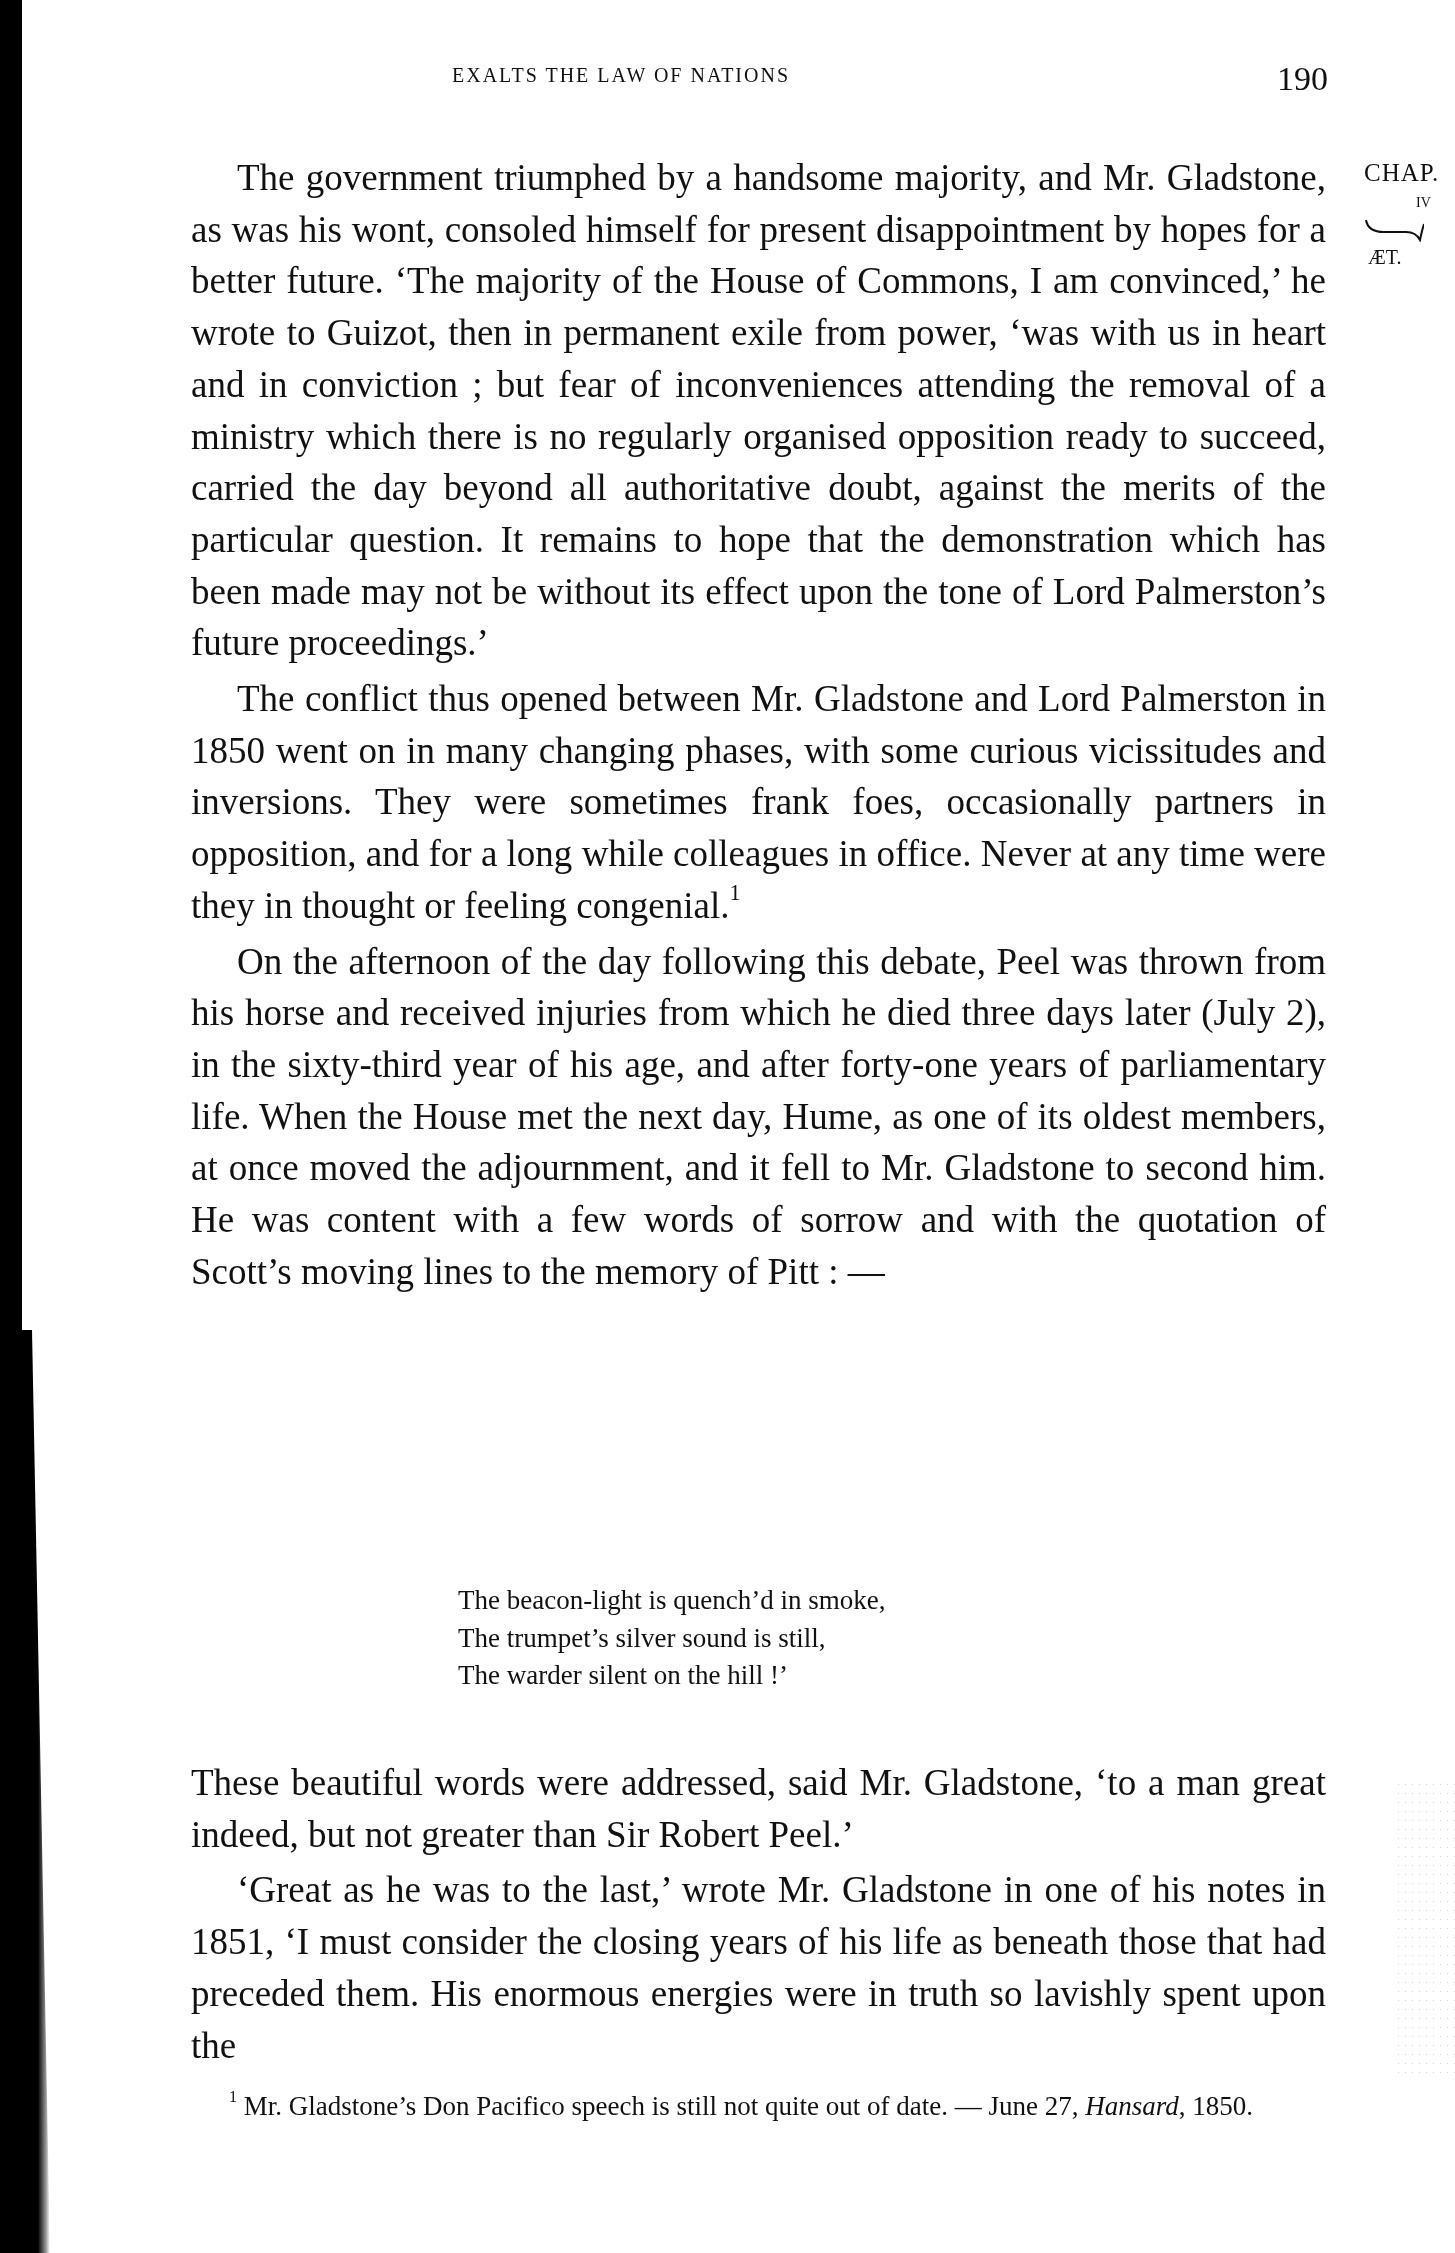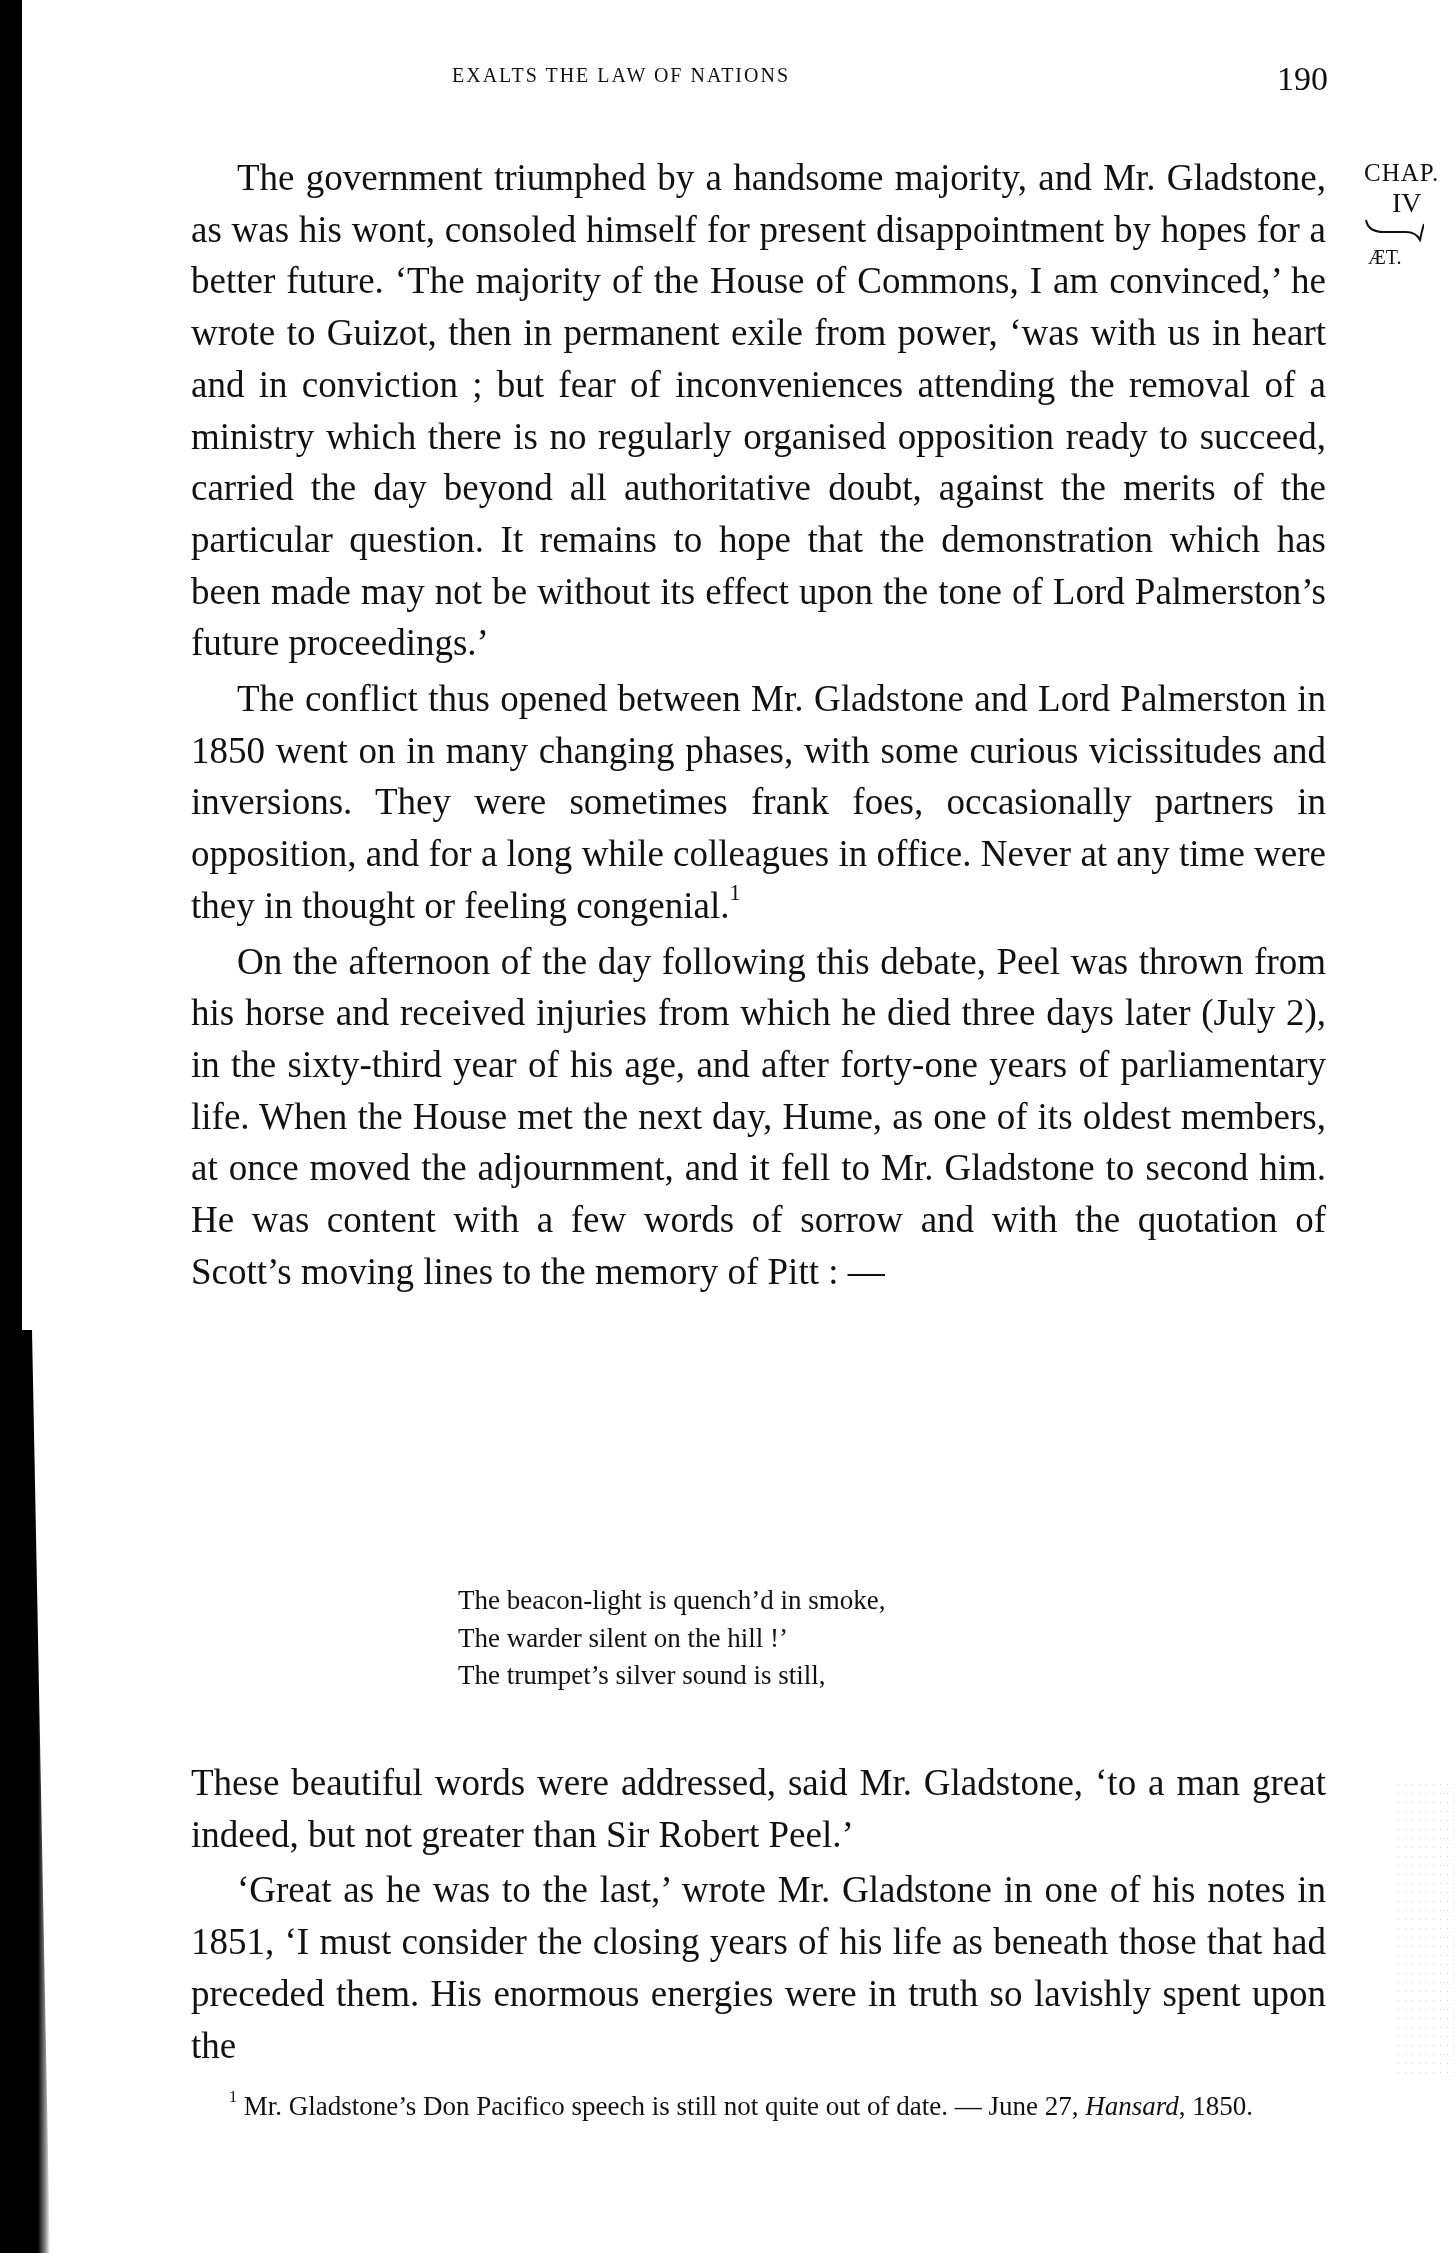--- a/index.html
+++ b/index.html
@@ -21,21 +21,21 @@
       font-size: 20px; letter-spacing: 2px; white-space: nowrap;
     }
     .page-number {
       position: absolute; top: 60px; left: 1277px; font-size: 34px;
     }
     .margin-note {
       position: absolute; left: 1364px; top: 158px; width: 91px;
       font-size: 25px; line-height: 30px; overflow: hidden;
     }
     .margin-note .chap { display: block; letter-spacing: 1px; white-space: nowrap; }
-    .margin-note .num { display: block; padding-left: 28px; font-size: 28px; }
+    .margin-note .num { display: block; padding-left: 28px; font-size: 14px; text-align: center; }
     .margin-note .brace { display: block; width: 60px; height: 24px; }
     .margin-note .aet { display: block; font-size: 20px; padding-left: 4px; }
     .text {
       position: absolute; left: 187px; width: 1143px;
       font-size: 37px; line-height: 51.7px; text-align: justify;
     }
     .text p { margin: 4px; text-indent: 46px; }
     .text p.noindent { text-indent: 0; }
     .block1 { top: 148px; }
     .poem {
@@ -77,22 +77,22 @@
 </div>
 
 <div class="text block1">
   <p>The government triumphed by a handsome majority, and Mr. Gladstone, as was his wont, consoled himself for present disappointment by hopes for a better future. ‘The majority of the House of Commons, I am convinced,’ he wrote to Guizot, then in permanent exile from power, ‘was with us in heart and in conviction ; but fear of inconveniences attending the removal of a ministry which there is no regularly organised opposition ready to succeed, carried the day beyond all authoritative doubt, against the merits of the particular question. It remains to hope that the demonstration which has been made may not be without its effect upon the tone of Lord Palmerston’s future proceedings.’</p>
   <p><span>The conflict thus opened between Mr. Gladstone and Lord Palmerston in 1850 went on in many changing phases, with some curious vicissitudes and inversions. They were sometimes frank foes, occasionally partners in opposition, and for a long while colleagues in office. Never at any time were they in thought or feeling congenial.</span><sup>1</sup></p>
   <p>On the afternoon of the day following this debate, Peel was thrown from his horse and received injuries from which he died three days later (July 2), in the sixty-third year of his age, and after forty-one years of parliamentary life. When the House met the next day, Hume, as one of its oldest members, at once moved the adjournment, and it fell to Mr. Gladstone to second him. He was content with a few words of sorrow and with the quotation of Scott’s moving lines to the memory of Pitt : —</p>
 </div>
 
 <div class="poem">
   <div class="cont">The beacon-light is quench’d in smoke,</div>
+  <div class="cont">The trumpet’s silver sound is still,</div>
   <div class="cont">The warder silent on the hill !’</div>
-  <div class="cont">The trumpet’s silver sound is still,</div>
 </div>
 
 <div class="text block2">
   <p class="noindent">These beautiful words were addressed, said Mr. Gladstone, ‘to a man great indeed, but not greater than Sir Robert Peel.’</p>
   <p>‘Great as he was to the last,’ wrote Mr. Gladstone in one of his notes in 1851, ‘I must consider the closing years of his life as beneath those that had preceded them. His enormous energies were in truth so lavishly spent upon the</p>
 </div>
 
 <div class="footnote">
   <p><sup>1</sup> <span>Mr. Gladstone’s Don Pacifico speech is still not quite out of date. — June 27,</span> <i>Hansard</i><span>, 1850.</span></p>
 </div>

